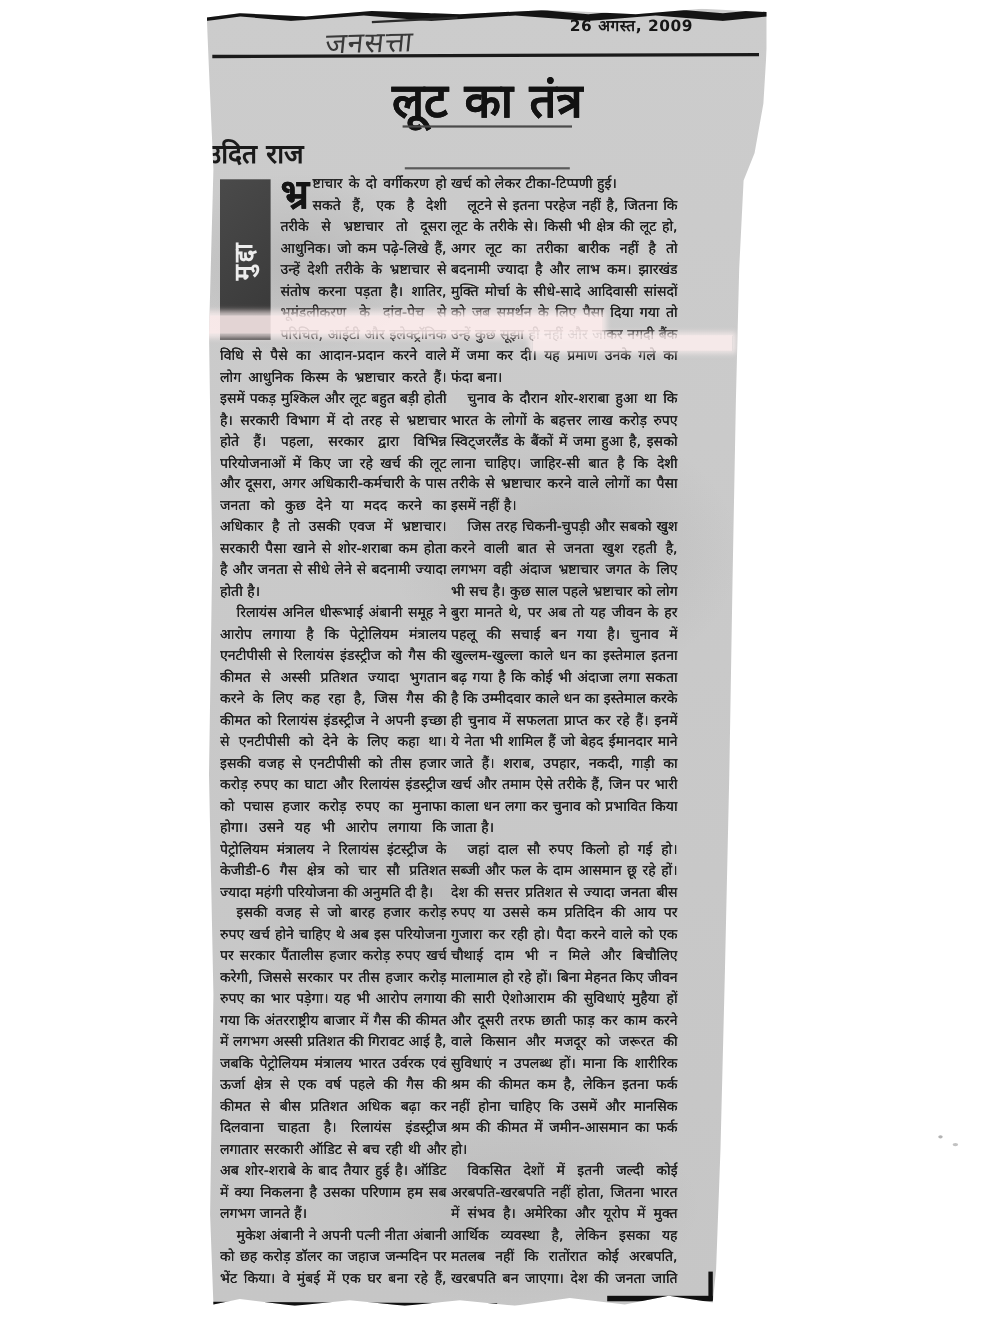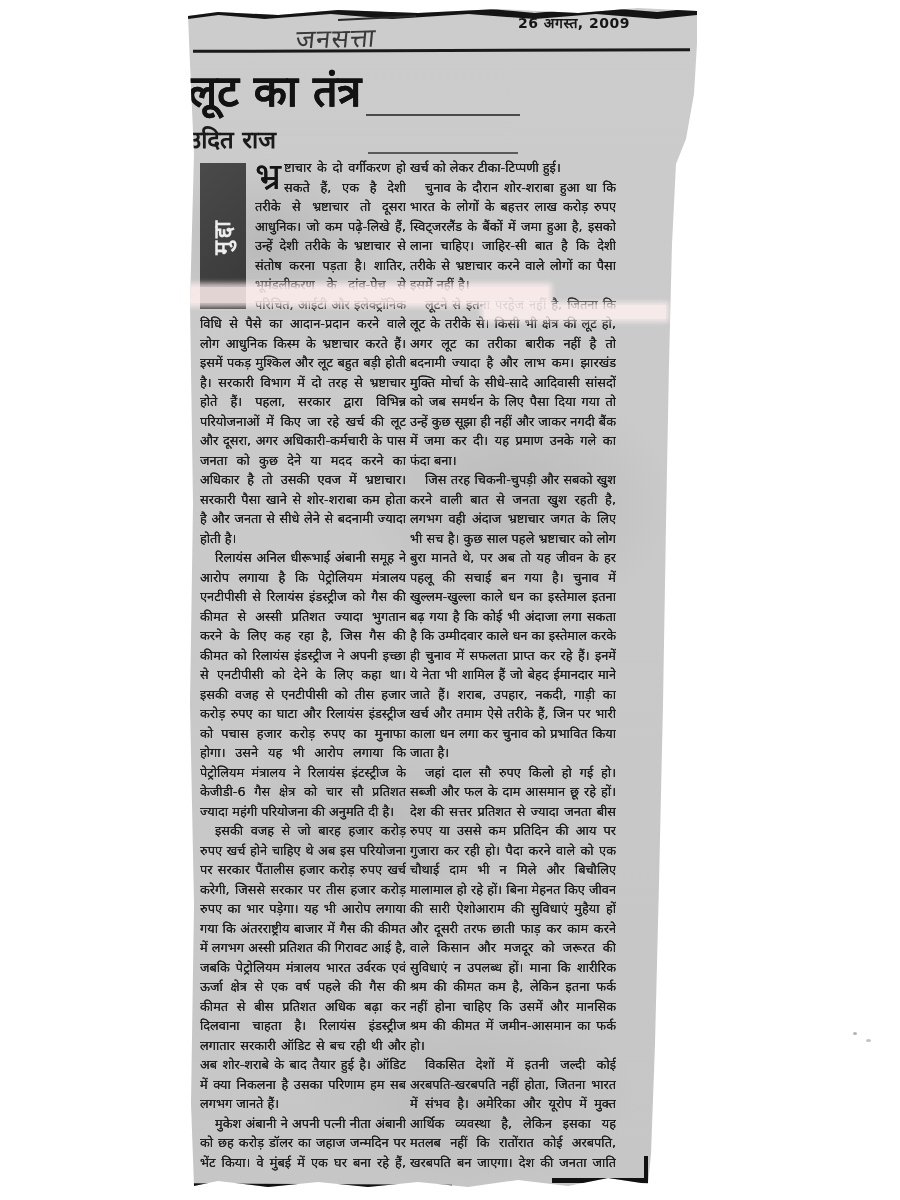--- a/index.html
+++ b/index.html
@@ -31,21 +31,21 @@
                        100% 11px,92% 15px,80% 10px,68% 15px,55% 10px,40% 15px,28% 10px,15% 15px,6% 11px,0 15px);
   }
   .masthead-rule{position:absolute;left:5px;right:8px;top:45px;height:2.5px;background:#1a1a1a;transform:rotate(-0.2deg);}
   .hand-overline{position:absolute;left:150px;top:13px;width:78px;height:2px;background:#2b2b2b;transform:rotate(-3deg);}
   .handwriting{
     position:absolute;left:108px;top:15px;width:120px;
     font-size:26px;color:#252525;transform:rotate(-1.5deg) skewX(-7deg);
     letter-spacing:1px;opacity:.88;white-space:nowrap;
   }
   .date{position:absolute;left:330px;top:9px;width:170px;font-size:14px;font-weight:bold;color:#161616;letter-spacing:.5px;}
-  .title{position:absolute;left:0;top:56px;width:510px;font-size:43px;font-weight:bold;color:#121212;text-shadow:0 0 .6px #121212;}
+  .title{position:absolute;left:0;top:56px;width:510px;text-align:center;font-size:43px;font-weight:bold;color:#121212;text-shadow:0 0 .6px #121212;}
   .title-rule{position:absolute;left:178px;top:110px;width:154px;height:2px;background:#4a4a4a;}
   .author{position:absolute;left:0;top:118px;width:510px;text-align:left;font-size:24px;font-weight:bold;color:#1a1a1a;}
   .author-rule{position:absolute;left:180px;top:148px;width:150px;height:2px;background:#5a5a5a;}
 
   .col{position:absolute;top:154px;width:206px;height:1014px;overflow:hidden;}
   .col-left{left:12px;}
   .col-right{left:222px;}
   .col p{
     margin:0;text-align:justify;
     font-size:12.8px;line-height:19.5px;color:#1d1d1d;
@@ -55,21 +55,21 @@
   .topic-box{
     float:left;width:46px;height:146px;margin:5px 9px 4px 0;
     background:linear-gradient(135deg,#4a4a4a,#383838);
     display:flex;align-items:center;justify-content:center;
   }
   .topic-box .vtext{
     writing-mode:vertical-rl;transform:rotate(180deg);
     color:#ededed;font-size:23px;font-weight:bold;letter-spacing:3px;text-shadow:none;
   }
   .dropcap{
-    float:left;font-size:37px;line-height:34px;font-weight:normal;color:#141414;
+    float:left;font-size:37px;line-height:34px;font-weight:bold;color:#141414;
     padding:2px 3px 0 0;text-shadow:0 0 .5px #141414;
   }
   .streak{position:absolute;pointer-events:none;}
   .streak-1{left:-58px;top:283px;width:418px;height:16px;background:rgba(255,238,238,.86);box-shadow:0 0 5px 4px rgba(255,240,240,.75);}
   .streak-2{left:296px;top:301px;width:182px;height:14px;background:rgba(255,240,240,.8);box-shadow:0 0 5px 3px rgba(255,242,242,.7);}
   .torn-bottom-1{position:absolute;left:2px;top:1180px;width:262px;height:5px;background:#111;transform:rotate(.3deg);}
   .torn-bottom-2{position:absolute;left:364px;top:1174px;width:96px;height:5px;background:#111;}
   .torn-bottom-tick{position:absolute;left:456px;top:1152px;width:4px;height:26px;background:#111;}
   .speck{position:absolute;background:#b3b3b3;border-radius:50%;}
   .speck-1{left:853px;top:1032px;width:4px;height:3px;}
@@ -97,22 +97,22 @@
           <span class="vtext">मुद्दा</span>
         </span><span class="dropcap">भ्र</span><span>ष्टाचार के दो वर्गीकरण हो सकते हैं, एक है देशी तरीके से भ्रष्टाचार तो दूसरा आधुनिक। जो कम पढ़े-लिखे हैं, उन्हें देशी तरीके के भ्रष्टाचार से संतोष करना पड़ता है। शातिर, भूमंडलीकरण के दांव-पेच से परिचित, आईटी और इलेक्ट्रॉनिक विधि से पैसे का आदान-प्रदान करने वाले लोग आधुनिक किस्म के भ्रष्टाचार करते हैं। इसमें पकड़ मुश्किल और लूट बहुत बड़ी होती है। सरकारी विभाग में दो तरह से भ्रष्टाचार होते हैं। पहला, सरकार द्वारा विभिन्न परियोजनाओं में किए जा रहे खर्च की लूट और दूसरा, अगर अधिकारी-कर्मचारी के पास जनता को कुछ देने या मदद करने का अधिकार है तो उसकी एवज में भ्रष्टाचार। सरकारी पैसा खाने से शोर-शराबा कम होता है और जनता से सीधे लेने से बदनामी ज्यादा होती है।</span>
     </p>
     <p class="indent">रिलायंस अनिल धीरूभाई अंबानी समूह ने आरोप लगाया है कि पेट्रोलियम मंत्रालय एनटीपीसी से रिलायंस इंडस्ट्रीज को गैस की कीमत से अस्सी प्रतिशत ज्यादा भुगतान करने के लिए कह रहा है, जिस गैस की कीमत को रिलायंस इंडस्ट्रीज ने अपनी इच्छा से एनटीपीसी को देने के लिए कहा था। इसकी वजह से एनटीपीसी को तीस हजार करोड़ रुपए का घाटा और रिलायंस इंडस्ट्रीज को पचास हजार करोड़ रुपए का मुनाफा होगा। उसने यह भी आरोप लगाया कि पेट्रोलियम मंत्रालय ने रिलायंस इंटस्ट्रीज के केजीडी-6 गैस क्षेत्र को चार सौ प्रतिशत ज्यादा महंगी परियोजना की अनुमति दी है।</p>
     <p class="indent">इसकी वजह से जो बारह हजार करोड़ रुपए खर्च होने चाहिए थे अब इस परियोजना पर सरकार पैंतालीस हजार करोड़ रुपए खर्च करेगी, जिससे सरकार पर तीस हजार करोड़ रुपए का भार पड़ेगा। यह भी आरोप लगाया गया कि अंतरराष्ट्रीय बाजार में गैस की कीमत में लगभग अस्सी प्रतिशत की गिरावट आई है, जबकि पेट्रोलियम मंत्रालय भारत उर्वरक एवं ऊर्जा क्षेत्र से एक वर्ष पहले की गैस की कीमत से बीस प्रतिशत अधिक बढ़ा कर दिलवाना चाहता है। रिलायंस इंडस्ट्रीज लगातार सरकारी ऑडिट से बच रही थी और अब शोर-शराबे के बाद तैयार हुई है। ऑडिट में क्या निकलना है उसका परिणाम हम सब लगभग जानते हैं।</p>
     <p class="indent">मुकेश अंबानी ने अपनी पत्नी नीता अंबानी को छह करोड़ डॉलर का जहाज जन्मदिन पर भेंट किया। वे मुंबई में एक घर बना रहे हैं, जिसकी कीमत लगभग पांच हजार करोड़ रुपए होगी। पिछले साल अमेरिका के अखबारों में भी इस मकान पर हो रहे</p>
   </div>
 
   <div class="col col-right">
     <p>खर्च को लेकर टीका-टिप्पणी हुई।</p>
+    <p class="indent">लूटने से इतना परहेज नहीं है, जितना कि लूट के तरीके से। किसी भी क्षेत्र की लूट हो, अगर लूट का तरीका बारीक नहीं है तो बदनामी ज्यादा है और लाभ कम। झारखंड मुक्ति मोर्चा के सीधे-सादे आदिवासी सांसदों को जब समर्थन के लिए पैसा दिया गया तो उन्हें कुछ सूझा ही नहीं और जाकर नगदी बैंक में जमा कर दी। यह प्रमाण उनके गले का फंदा बना।</p>
     <p class="indent">चुनाव के दौरान शोर-शराबा हुआ था कि भारत के लोगों के बहत्तर लाख करोड़ रुपए स्विट्जरलैंड के बैंकों में जमा हुआ है, इसको लाना चाहिए। जाहिर-सी बात है कि देशी तरीके से भ्रष्टाचार करने वाले लोगों का पैसा इसमें नहीं है।</p>
-    <p class="indent">लूटने से इतना परहेज नहीं है, जितना कि लूट के तरीके से। किसी भी क्षेत्र की लूट हो, अगर लूट का तरीका बारीक नहीं है तो बदनामी ज्यादा है और लाभ कम। झारखंड मुक्ति मोर्चा के सीधे-सादे आदिवासी सांसदों को जब समर्थन के लिए पैसा दिया गया तो उन्हें कुछ सूझा ही नहीं और जाकर नगदी बैंक में जमा कर दी। यह प्रमाण उनके गले का फंदा बना।</p>
     <p class="indent">जिस तरह चिकनी-चुपड़ी और सबको खुश करने वाली बात से जनता खुश रहती है, लगभग वही अंदाज भ्रष्टाचार जगत के लिए भी सच है। कुछ साल पहले भ्रष्टाचार को लोग बुरा मानते थे, पर अब तो यह जीवन के हर पहलू की सचाई बन गया है। चुनाव में खुल्लम-खुल्ला काले धन का इस्तेमाल इतना बढ़ गया है कि कोई भी अंदाजा लगा सकता है कि उम्मीदवार काले धन का इस्तेमाल करके ही चुनाव में सफलता प्राप्त कर रहे हैं। इनमें ये नेता भी शामिल हैं जो बेहद ईमानदार माने जाते हैं। शराब, उपहार, नकदी, गाड़ी का खर्च और तमाम ऐसे तरीके हैं, जिन पर भारी काला धन लगा कर चुनाव को प्रभावित किया जाता है।</p>
     <p class="indent">जहां दाल सौ रुपए किलो हो गई हो। सब्जी और फल के दाम आसमान छू रहे हों। देश की सत्तर प्रतिशत से ज्यादा जनता बीस रुपए या उससे कम प्रतिदिन की आय पर गुजारा कर रही हो। पैदा करने वाले को एक चौथाई दाम भी न मिले और बिचौलिए मालामाल हो रहे हों। बिना मेहनत किए जीवन की सारी ऐशोआराम की सुविधाएं मुहैया हों और दूसरी तरफ छाती फाड़ कर काम करने वाले किसान और मजदूर को जरूरत की सुविधाएं न उपलब्ध हों। माना कि शारीरिक श्रम की कीमत कम है, लेकिन इतना फर्क नहीं होना चाहिए कि उसमें और मानसिक श्रम की कीमत में जमीन-आसमान का फर्क हो।</p>
     <p class="indent">विकसित देशों में इतनी जल्दी कोई अरबपति-खरबपति नहीं होता, जितना भारत में संभव है। अमेरिका और यूरोप में मुक्त आर्थिक व्यवस्था है, लेकिन इसका यह मतलब नहीं कि रातोंरात कोई अरबपति, खरबपति बन जाएगा। देश की जनता जाति और धर्म के आधार पर बंटी हुई है, इसलिए चाहे महंगाई हो या लूट, बगावत करने के लिए तैयार नहीं है। इसके पीछे अशिक्षा एक बड़ा कारण है। भ्रष्टाचार का संबंध केवल अर्थजगत से नहीं, बल्कि सामाजिक और राजनीतिक दुनिया से भी है।</p>
   </div>
 
   <div class="streak streak-1"></div>
   <div class="streak streak-2"></div>
 
   <div class="torn-bottom-1"></div>
   <div class="torn-bottom-2"></div>

